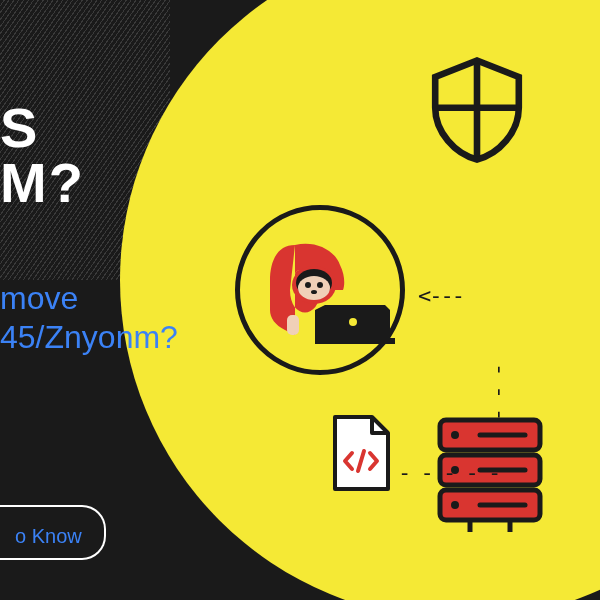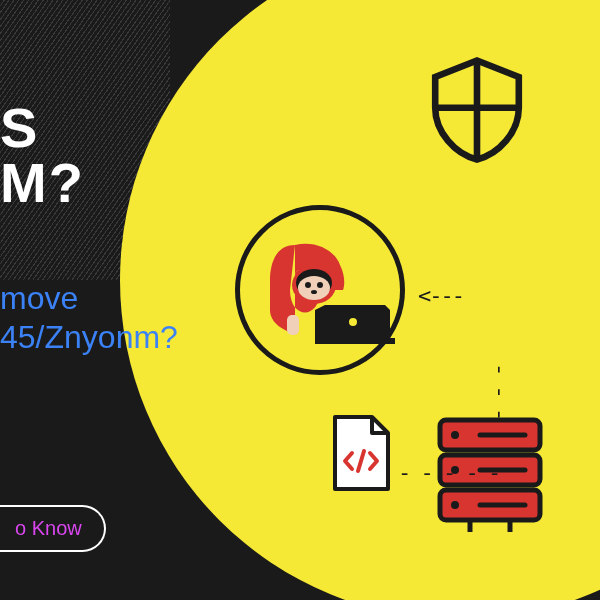--- a/index.html
+++ b/index.html
@@ -49,26 +49,26 @@
     color: #3b82f6;
     z-index: 2;
   }
   .sub1 { font-size: 32px; font-weight: 400; }
   .sub2 { font-size: 32px; font-weight: 400; margin-top: 2px; }
   
   .badge {
     position: absolute;
     left: 0;
     top: 505px;
-    padding: 10px 22px 10px 15px;
+    padding: 18px 22px 10px 15px;
     border: 2px solid #fff;
     border-left: none;
     border-top-right-radius: 24px;
     border-bottom-right-radius: 24px;
-    color: #d946ef;
+    color: #3b82f6;
     font-size: 20px;
     z-index: 2;
   }
   
   .shield {
     position: absolute;
     top: 55px;
     right: 68px;
     width: 110px;
     height: 110px;

